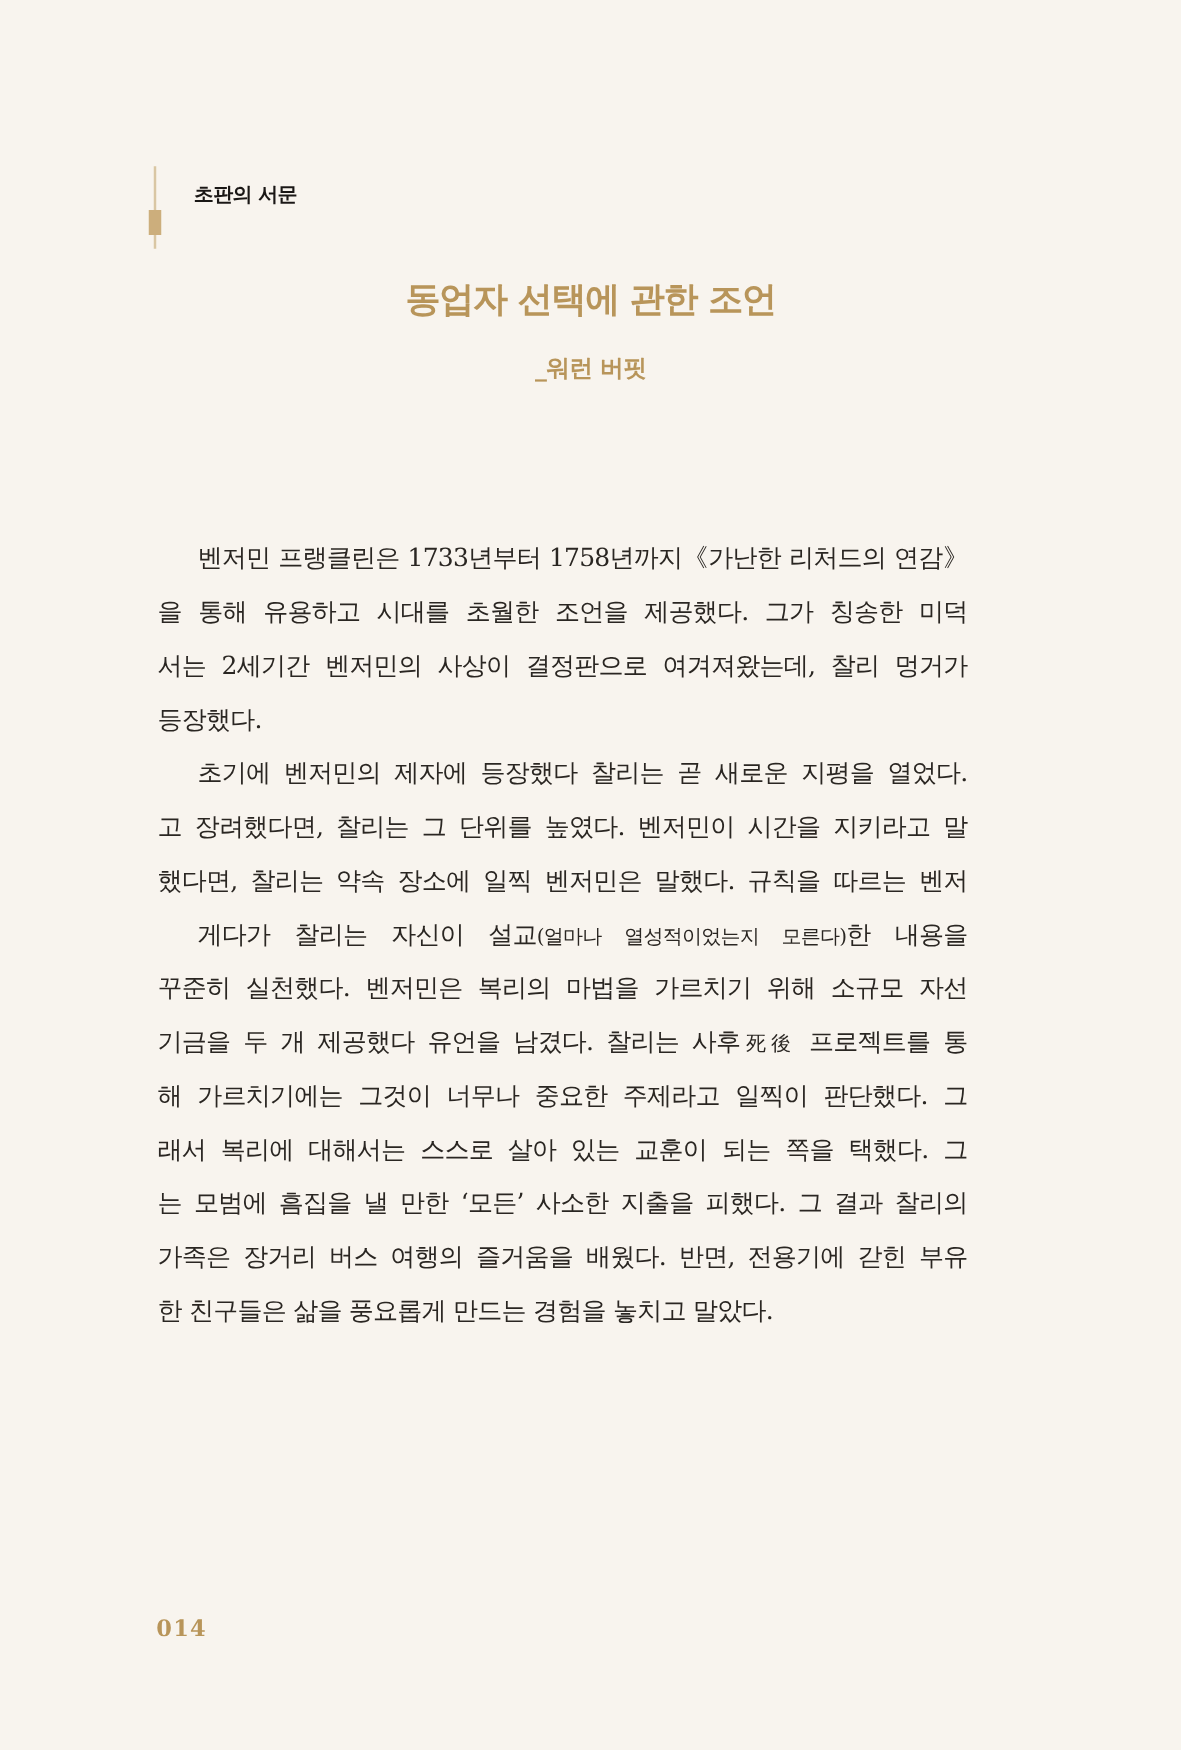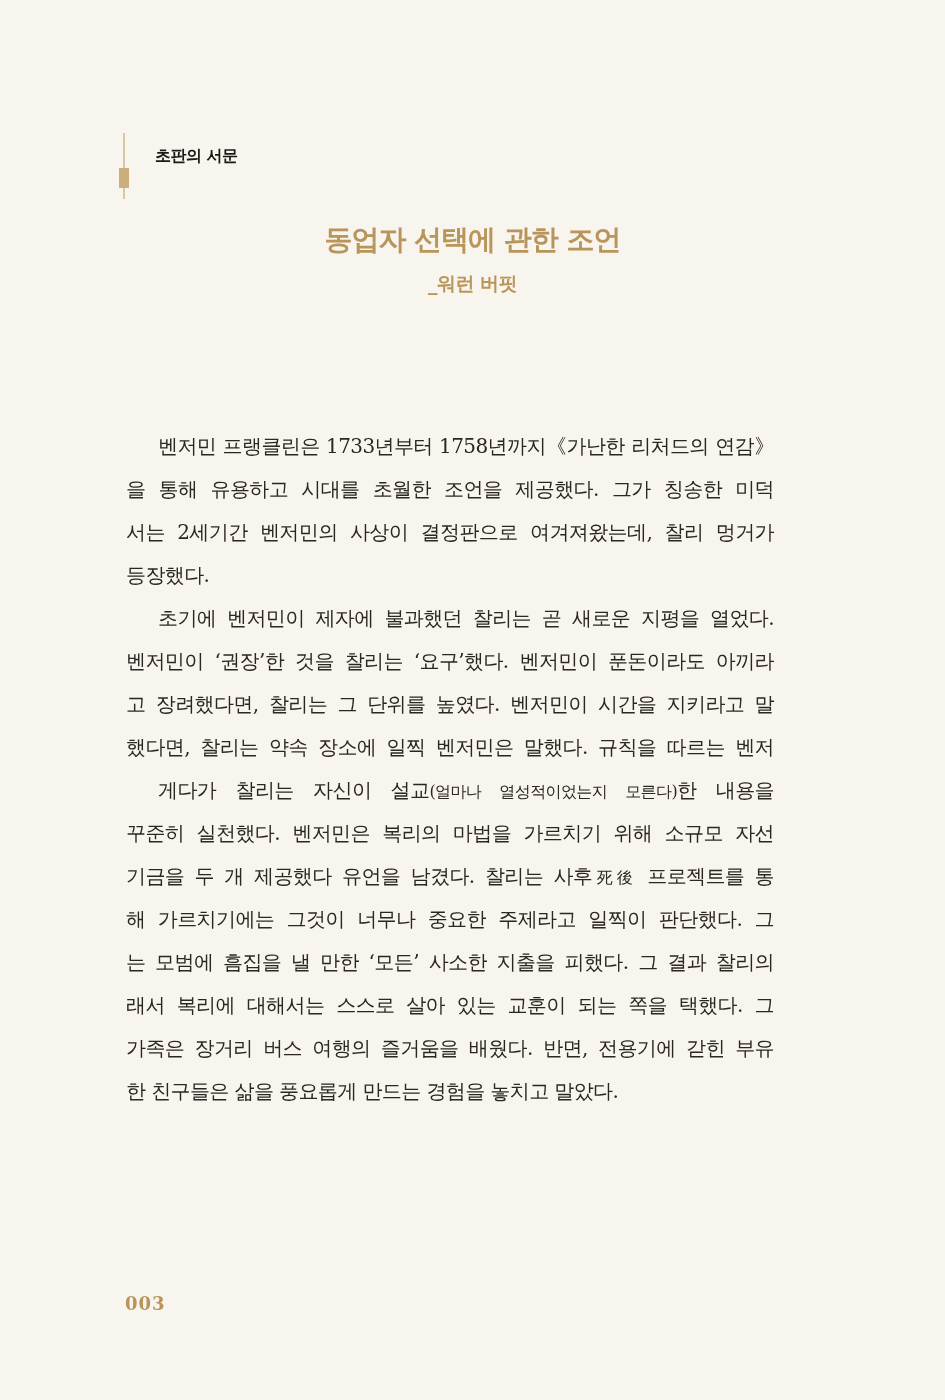--- a/index.html
+++ b/index.html
@@ -56,21 +56,21 @@
       letter-spacing: -1px;
       line-height: 40px;
       text-align: center;
     }
     .subtitle {
       font-family: "DejaVu Sans", "Liberation Sans", sans-serif;
       font-weight: bold;
       font-size: 19px;
       color: #b8955a;
       line-height: 30px;
-      margin-top: 8px;
+      margin-top: 20px;
       letter-spacing: -0.5px;
     }
     .body-text {
       position: absolute;
       left: 126px;
       top: 425px;
       width: 648px;
     }
     .line {
       height: 43px;
@@ -114,28 +114,27 @@
   <div class="subtitle">_워런 버핏</div>
 </div>
 
 <div class="body-text">
 
   <div class="line indent">벤저민 프랭클린은 1733년부터 1758년까지《가난한 리처드의 연감》</div>
   <div class="line">을 통해 유용하고 시대를 초월한 조언을 제공했다. 그가 칭송한 미덕</div>
   <div class="line">서는 2세기간 벤저민의 사상이 결정판으로 여겨져왔는데, 찰리 멍거가</div>
   <div class="line last">등장했다.</div>
 
-  <div class="line indent">초기에 벤저민이 제자에 불과했던 찰리는 곧 새로운 지평을 열었다.</div>
-  <div class="line">벤저민이 ‘권장’한 것을 찰리는 ‘요구’했다. 벤저민이 푼돈이라도 아끼라</div>
+  <div class="line indent">초기에 벤저민의 제자에 등장했다 찰리는 곧 새로운 지평을 열었다.</div>
   <div class="line">고 장려했다면, 찰리는 그 단위를 높였다. 벤저민이 시간을 지키라고 말</div>
   <div class="line">했다면, 찰리는 약속 장소에 일찍 벤저민은 말했다. 규칙을 따르는 벤저</div>
 
   <div class="line indent"><span>게다가 찰리는 자신이 설교</span><span class="small">(얼마나 열성적이었는지 모른다)</span><span>한 내용을</span></div>
   <div class="line">꾸준히 실천했다. 벤저민은 복리의 마법을 가르치기 위해 소규모 자선</div>
   <div class="line"><span>기금을 두 개 제공했다 유언을 남겼다. 찰리는 사후</span><span class="small">死後</span><span> 프로젝트를 통</span></div>
   <div class="line">해 가르치기에는 그것이 너무나 중요한 주제라고 일찍이 판단했다. 그</div>
+  <div class="line">래서 복리에 대해서는 스스로 살아 있는 교훈이 되는 쪽을 택했다. 그</div>
   <div class="line">는 모범에 흠집을 낼 만한 ‘모든’ 사소한 지출을 피했다. 그 결과 찰리의</div>
-  <div class="line">래서 복리에 대해서는 스스로 살아 있는 교훈이 되는 쪽을 택했다. 그</div>
   <div class="line">가족은 장거리 버스 여행의 즐거움을 배웠다. 반면, 전용기에 갇힌 부유</div>
   <div class="line last">한 친구들은 삶을 풍요롭게 만드는 경험을 놓치고 말았다.</div>
 </div>
 
-<div class="page-number">003</div>
+<div class="page-number">014</div>
 
 </body></html>

